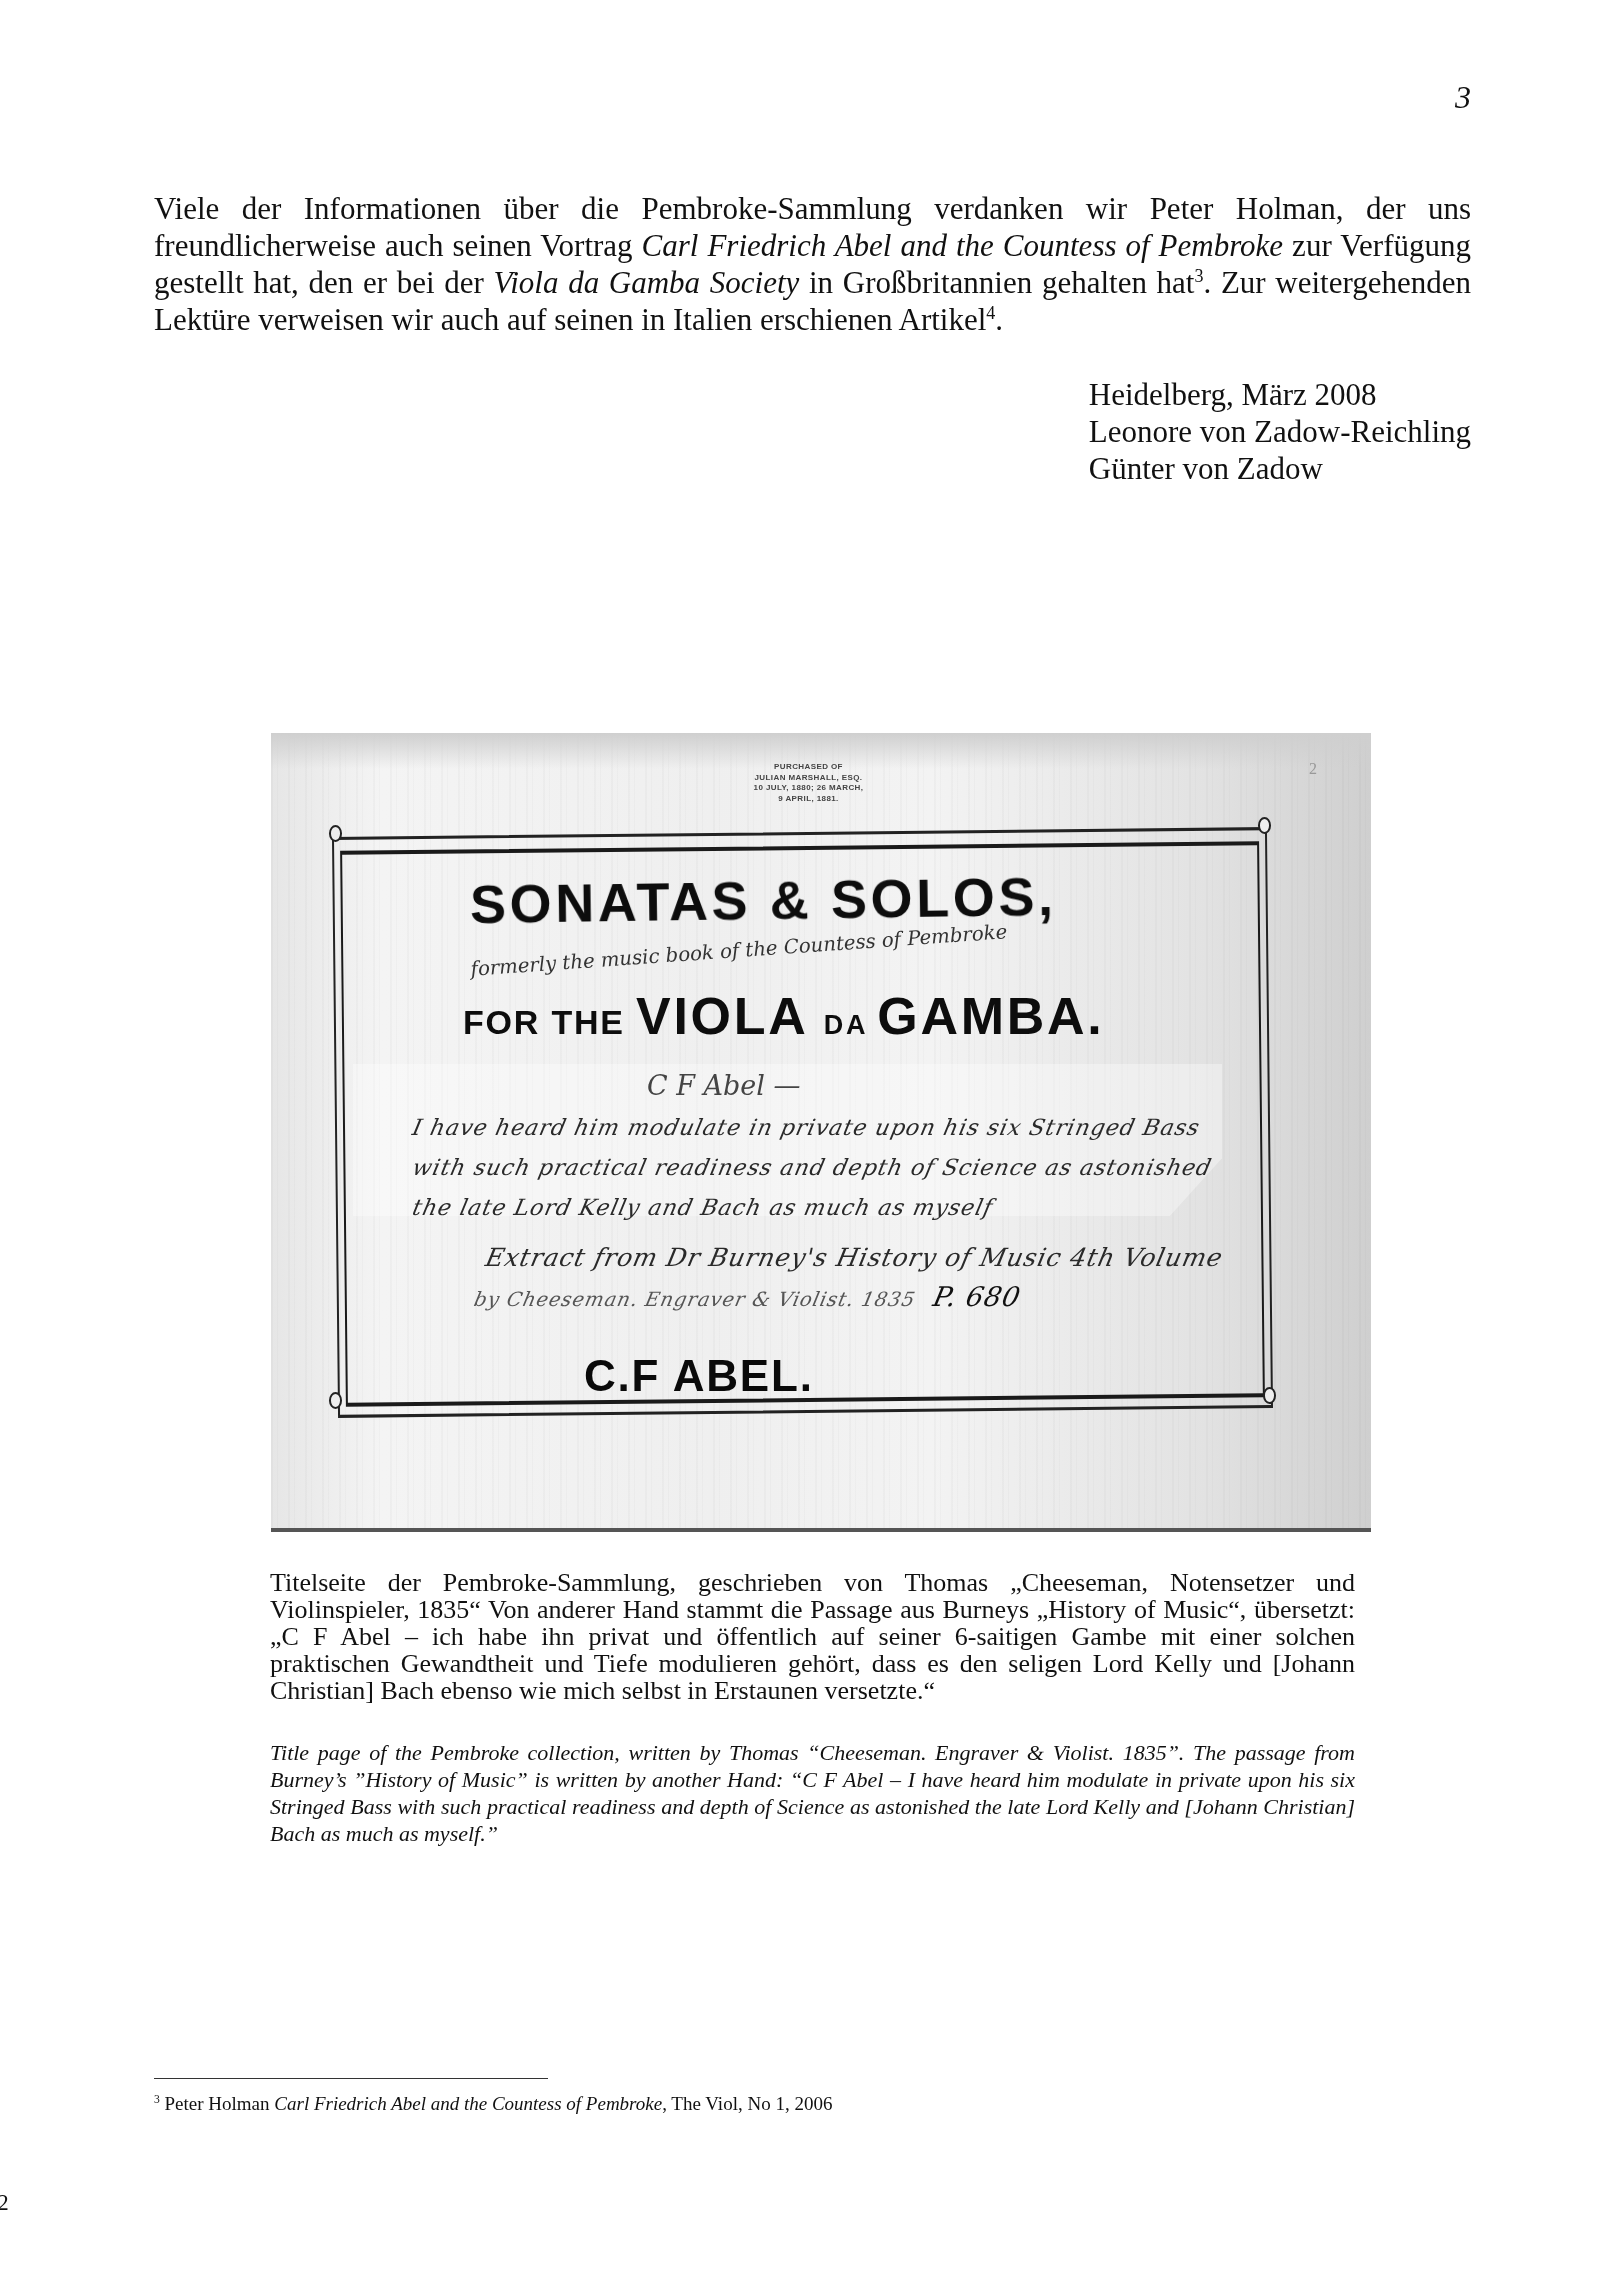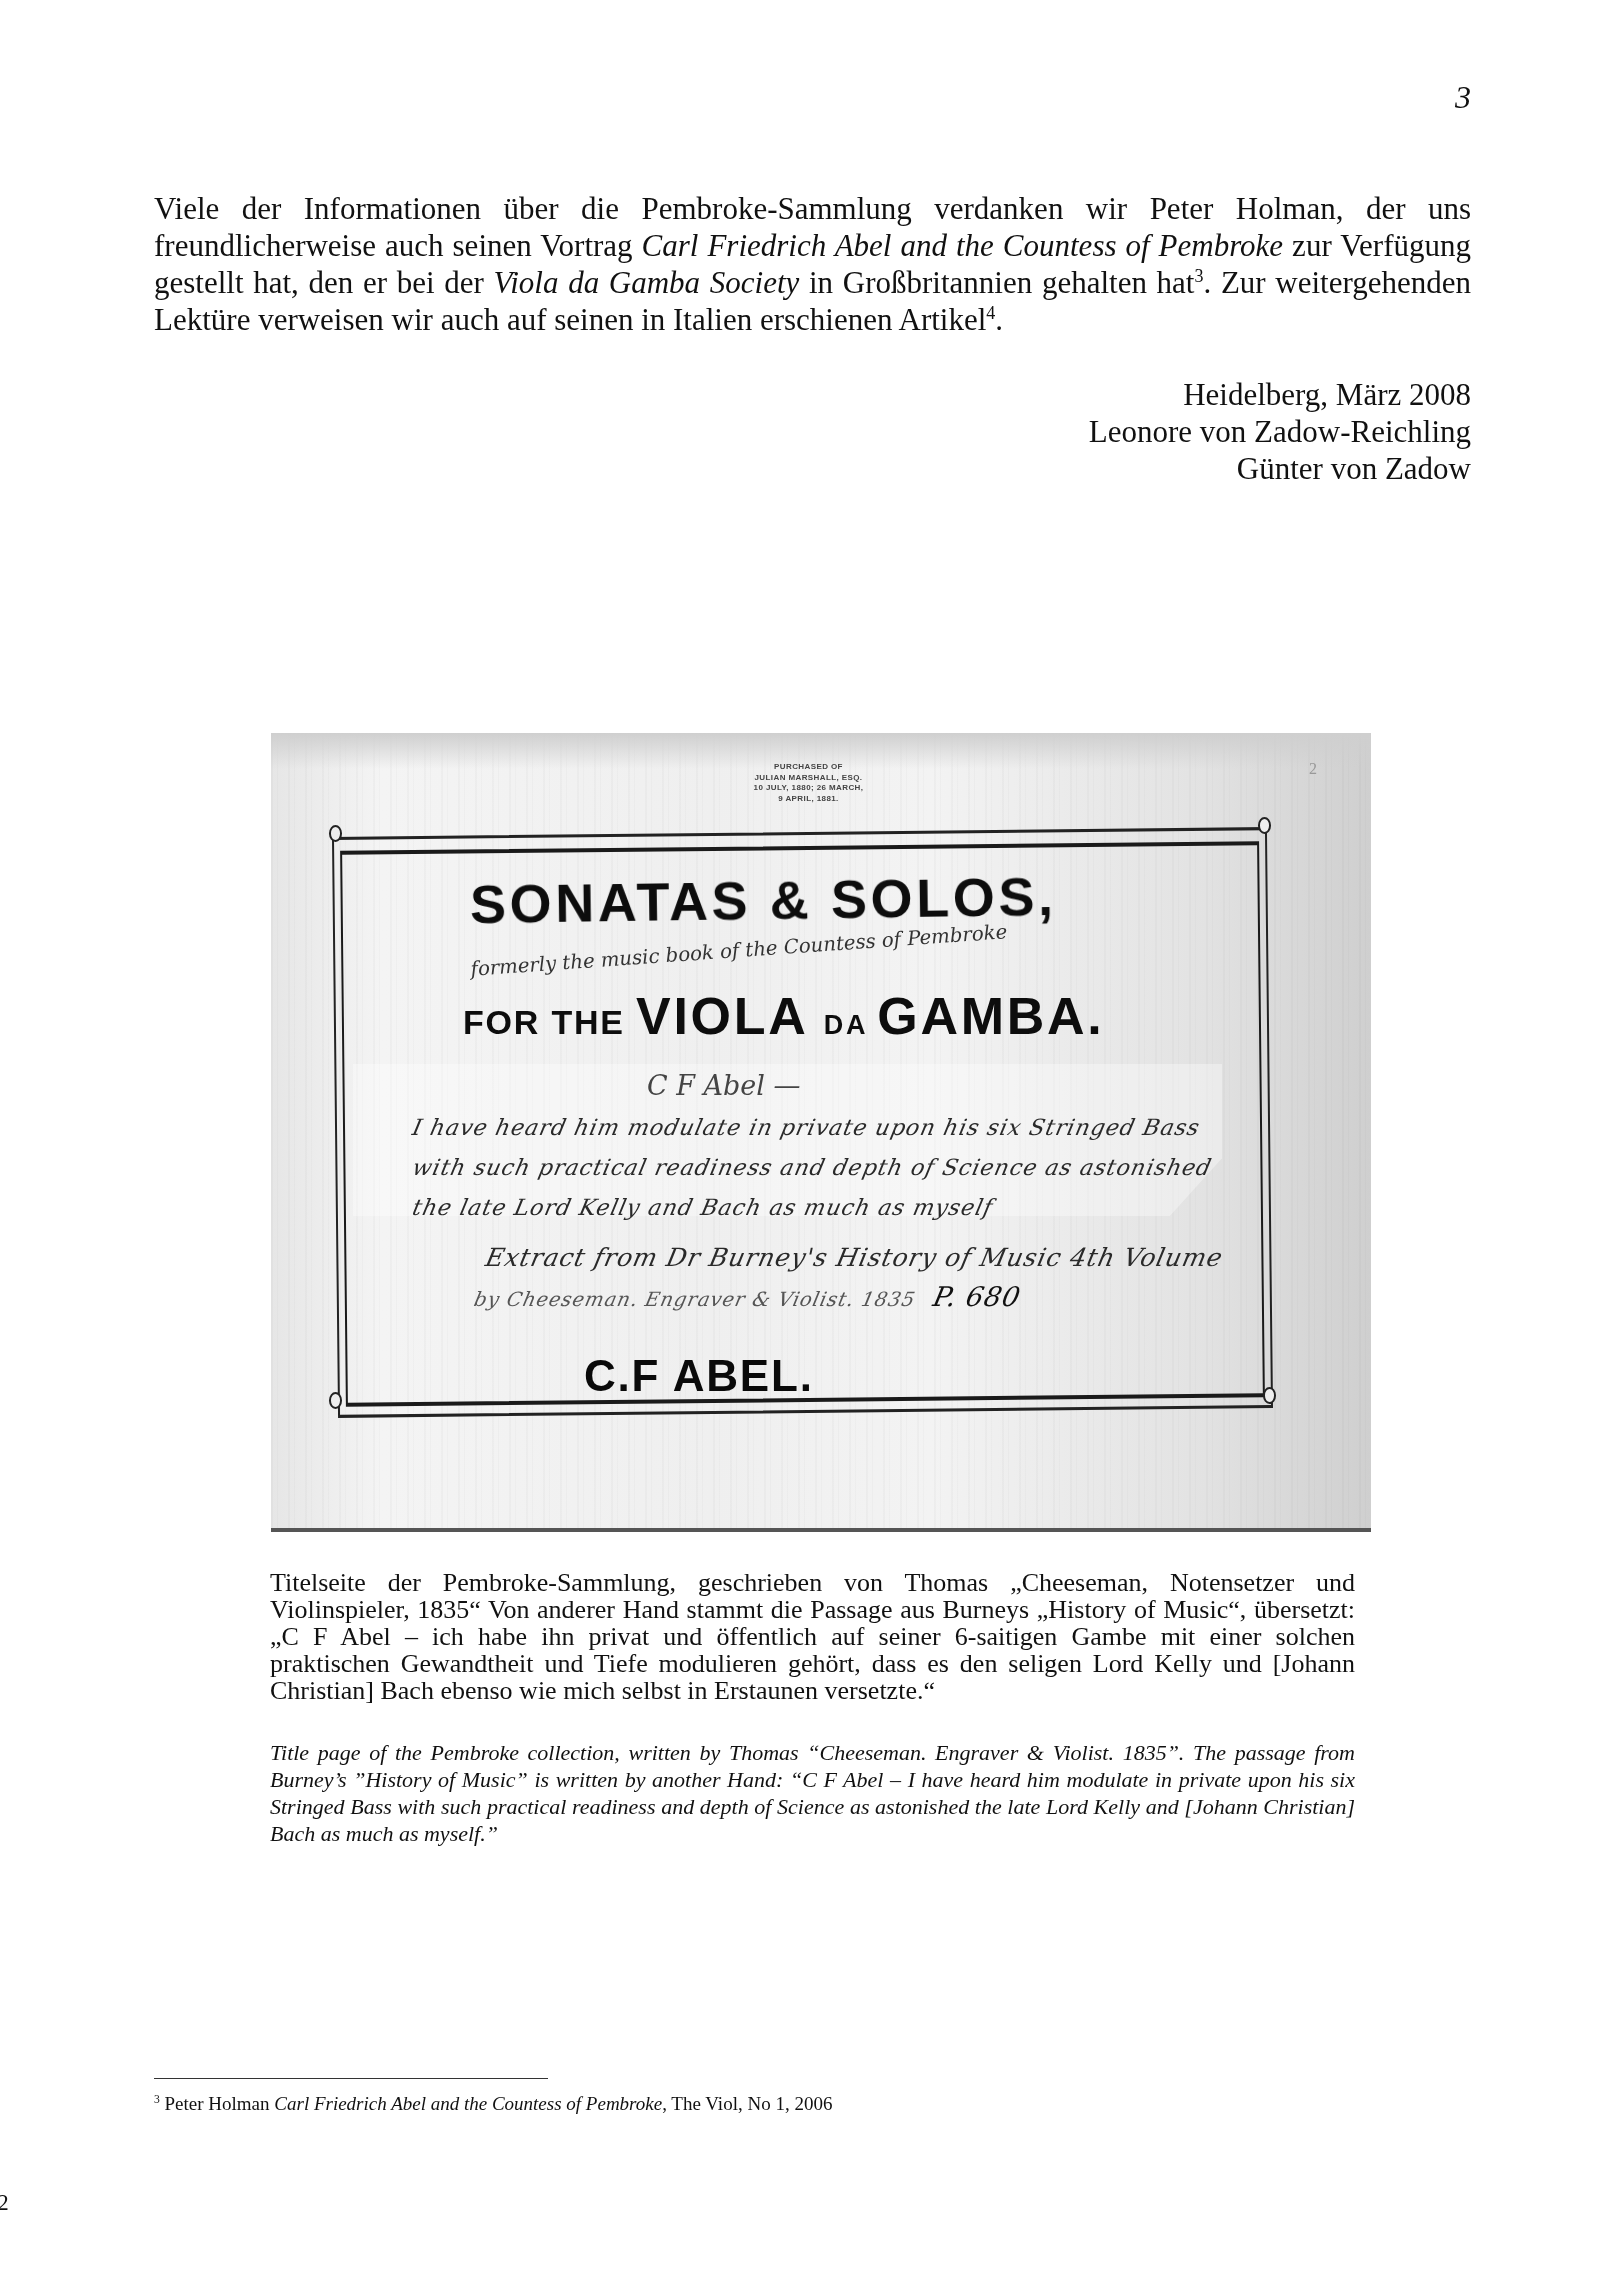--- a/index.html
+++ b/index.html
@@ -1,21 +1,21 @@
 <!DOCTYPE html>
 <html style="font-size:14.3px"><head>
   <meta charset="utf-8">
   <style>
     html, body { margin: 0; padding: 0; background: #ffffff; }
     body { width: 1621px; height: 2293px; position: relative; overflow: hidden;
            font-family: "Liberation Serif", "DejaVu Serif", serif; color: #111; }
     .page-number { position: absolute; top: 79px; right: 150px; font-size: 32px; font-style: italic; }
     .intro { position: absolute; left: 154px; top: 190px; width: 1317px; font-size: 31px; line-height: 37px; text-align: justify; }
     .intro sup { font-size: 18px; line-height: 0; vertical-align: super; }
-    .signature { position: absolute; right: 150px; top: 376px; text-align: right; font-size: 31px; line-height: 37px; }
+    .signature { position: absolute; right: 150px; top: 376px; text-align: left; font-size: 31px; line-height: 37px; }
     .signature div { white-space: nowrap; }
 
     .figure { position: absolute; left: 271px; top: 733px; width: 1079px; height: 799px;
               background: linear-gradient(90deg, #e6e6e6 0%, #f4f4f4 10%, #efefef 40%, #f3f3f3 60%, #e2e2e2 85%, #cfcfcf 100%);
               overflow: hidden; padding-left: 21px; }
     .figure .grain { position: absolute; inset: 0;
               background: repeating-linear-gradient(90deg, rgba(0,0,0,0.025) 0 1.8px, rgba(255,255,255,0) 1.8px 6.3px, rgba(0,0,0,0.02) 6.3px 7.2px, rgba(255,255,255,0) 7.2px 17px); }
     .figure .topshade { position: absolute; left: 0; right: 0; top: 0; height: 36px; background: linear-gradient(#cfcfcf, rgba(230,230,230,0)); }
     .stamp { position: absolute; left: 466px; top: 29px; width: 143px; text-align: center; font-family: "Liberation Sans", sans-serif;
              font-size: 8px; line-height: 10.7px; font-weight: bold; color: #444; letter-spacing: 0.4px; filter: blur(0.5px); }

